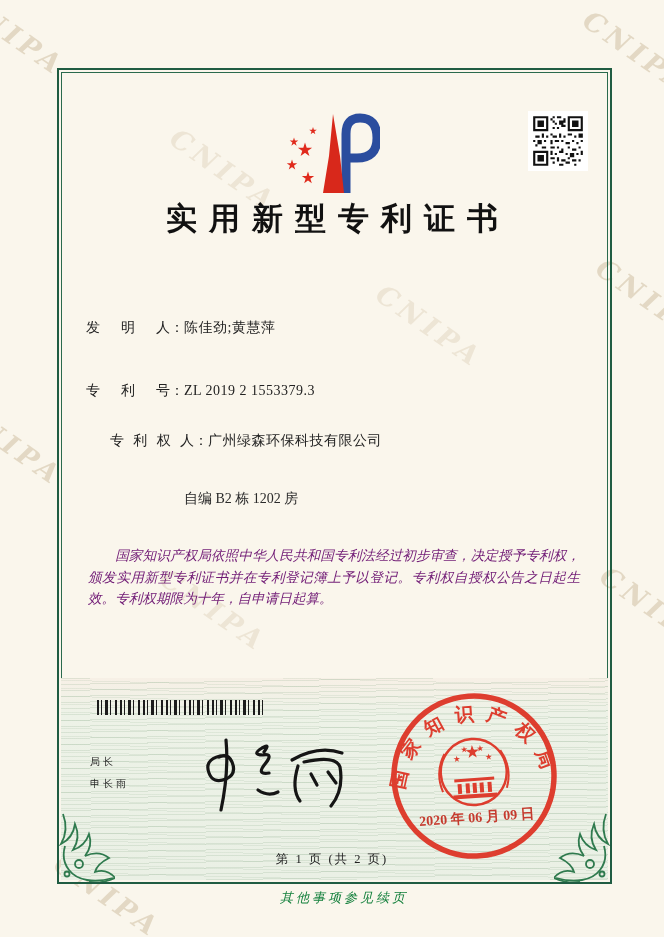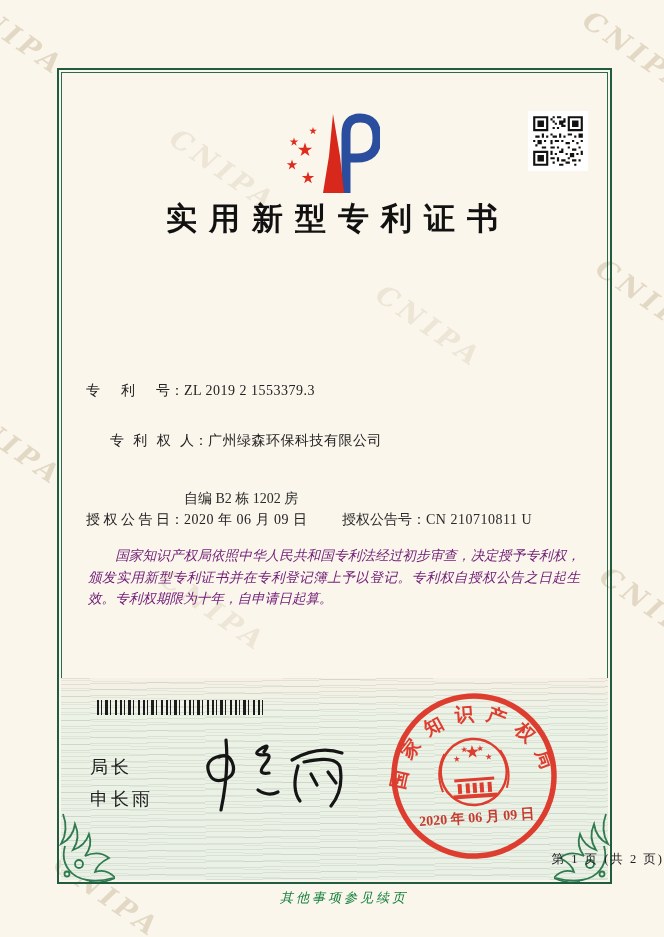--- a/index.html
+++ b/index.html
@@ -36,29 +36,29 @@
   
   .band{position:absolute;left:61px;top:678px;width:547px;height:202px;z-index:1;
         background:
           repeating-linear-gradient(179deg, rgba(130,165,130,0.20) 0 1px, rgba(255,255,255,0) 1px 6px),
           repeating-linear-gradient(181.5deg, rgba(130,165,130,0.14) 0 1px, rgba(255,255,255,0) 1px 8px),
           linear-gradient(#f7f0e6 0%, #edf2e7 18%, #eaf0e5 100%);}
   .barcode{position:absolute;left:97px;top:700px;width:168px;height:15px;z-index:2;
            background:repeating-linear-gradient(90deg,#1c1c1c 0 2px,transparent 2px 4px,
              #1c1c1c 4px 5px,transparent 5px 8px,#1c1c1c 8px 11px,transparent 11px 13px,
              #1c1c1c 13px 14px,transparent 14px 18px,#1c1c1c 18px 20px,transparent 20px 23px);}
-  .director{position:absolute;left:90px;top:755px;font-size:18px;letter-spacing:3px;z-index:2;color:#1c1c1c;}
+  .director{position:absolute;left:90px;top:755px;font-size:10px;letter-spacing:3px;z-index:2;color:#1c1c1c;}
   .director div{margin-bottom:8px;}
   .sig{position:absolute;left:192px;top:732px;width:160px;height:88px;z-index:2;}
   .seal{position:absolute;left:388px;top:690px;width:172px;height:172px;z-index:3;
         opacity:0.9;transform:rotate(-4deg);}
   .flour{position:absolute;width:60px;height:70px;z-index:2;}
   .flour.left{left:55px;top:812px;}
   .flour.right{left:554px;top:812px;transform:scaleX(-1);}
-  .page-info{position:absolute;left:0;top:851px;width:100%;text-align:right;font-size:12.5px;
+  .page-info{position:absolute;left:0;top:851px;width:100%;text-align:center;font-size:12.5px;
              letter-spacing:2px;color:#222;z-index:2;}
   .foot-note{position:absolute;left:12px;top:889px;width:100%;text-align:center;font-size:13px;
              letter-spacing:3px;font-style:italic;color:#15803d;z-index:2;}
 </style>
 </head>
 <body>
 
 <div class="page">
 
   <span class="wm" style="left:-30px;top:-14px;">CNIPA</span>
@@ -96,33 +96,30 @@
     <g fill="#111">
       <path d="M1 1h7v7H1z M17 1h7v7h-7z M1 17h7v7H1z" fill="#111"></path>
       <path d="M2 2h5v5H2z M18 2h5v5h-5z M2 18h5v5H2z" fill="#fff"></path>
       <path d="M3 3h3v3H3z M19 3h3v3h-3z M3 19h3v3H3z"></path>
       <path d="M10 1h1v1h-1zM12 1h2v1h-2zM15 2h1v2h-1zM9 2h1v1H9zM10 3h1v1h-1zM13 3h2v2h-2zM11 4h1v1h-1zM14 5h2v1h-2zM10 6h1v1h-1zM12 6h1v1h-1zM9 9h1v1H9zM10 10h2v1h-2zM13 9h1v2h-1zM15 10h1v1h-1zM17 9h2v1h-2zM20 10h1v1h-1zM22 9h2v2h-2zM2 10h2v1H2zM5 9h1v2H5zM7 10h1v1H7zM1 12h1v1H1zM3 12h2v2H3zM6 12h1v1H6zM9 12h1v2H9zM11 12h2v1h-2zM14 12h1v1h-1zM16 13h2v1h-2zM19 12h1v1h-1zM21 13h1v1h-1zM23 12h1v1h-1zM2 14h1v1H2zM5 15h2v1H5zM9 15h2v1H9zM12 15h1v1h-1zM14 16h1v1h-1zM17 15h1v1h-1zM19 16h2v1h-2zM22 15h1v1h-1zM9 17h1v2H9zM11 18h1v1h-1zM13 17h2v1h-2zM16 18h1v1h-1zM18 18h2v2h-2zM21 18h1v1h-1zM23 17h1v2h-1zM9 20h2v1H9zM12 20h1v2h-1zM14 21h2v1h-2zM17 20h1v1h-1zM19 21h2v1h-2zM22 21h1v1h-1zM10 22h1v1h-1zM13 23h2v1h-2zM16 22h2v1h-2zM20 23h1v1h-1z"></path>
     </g>
   </svg>
 
   <div class="title">实用新型专利证书</div>
 
+  <div class="row" style="top:319px;">
+    <span class="lab">发明人</span><span class="col">：</span><span class="val">陈佳劲;黄慧萍</span>
+  </div>
   <div class="row" style="top:357px;margin-top:25px;">
     <span class="lab">专利号</span><span class="col">：</span><span class="val">ZL 2019 2 1553379.3</span>
   </div>
   <div class="row" style="top:432px;margin-left:24px;">
     <span class="lab">专利权人</span><span class="col">：</span><span class="val">广州绿森环保科技有限公司</span>
   </div>
   <div class="addr2">自编 B2 栋 1202 房</div>
-  <div class="row" style="top:511px;">
-    <span class="lab">授权公告日</span><span class="col">：</span><span class="val">2020 年 06 月 09 日</span>
-  </div>
-  <div class="row-right" style="top:511px;">
-    <span class="lab">授权公告号</span><span class="col">：</span><span class="val">CN 210710811 U</span>
-  </div>
 
   <div class="paras">
     <p>国家知识产权局依照中华人民共和国专利法经过初步审查，决定授予专利权，颁发实用新型专利证书并在专利登记簿上予以登记。专利权自授权公告之日起生效。专利权期限为十年，自申请日起算。</p>
   </div>
 
   <div class="barcode"></div>
 
   <div class="director">
     <div>局长</div>
     <div>申长雨</div>

